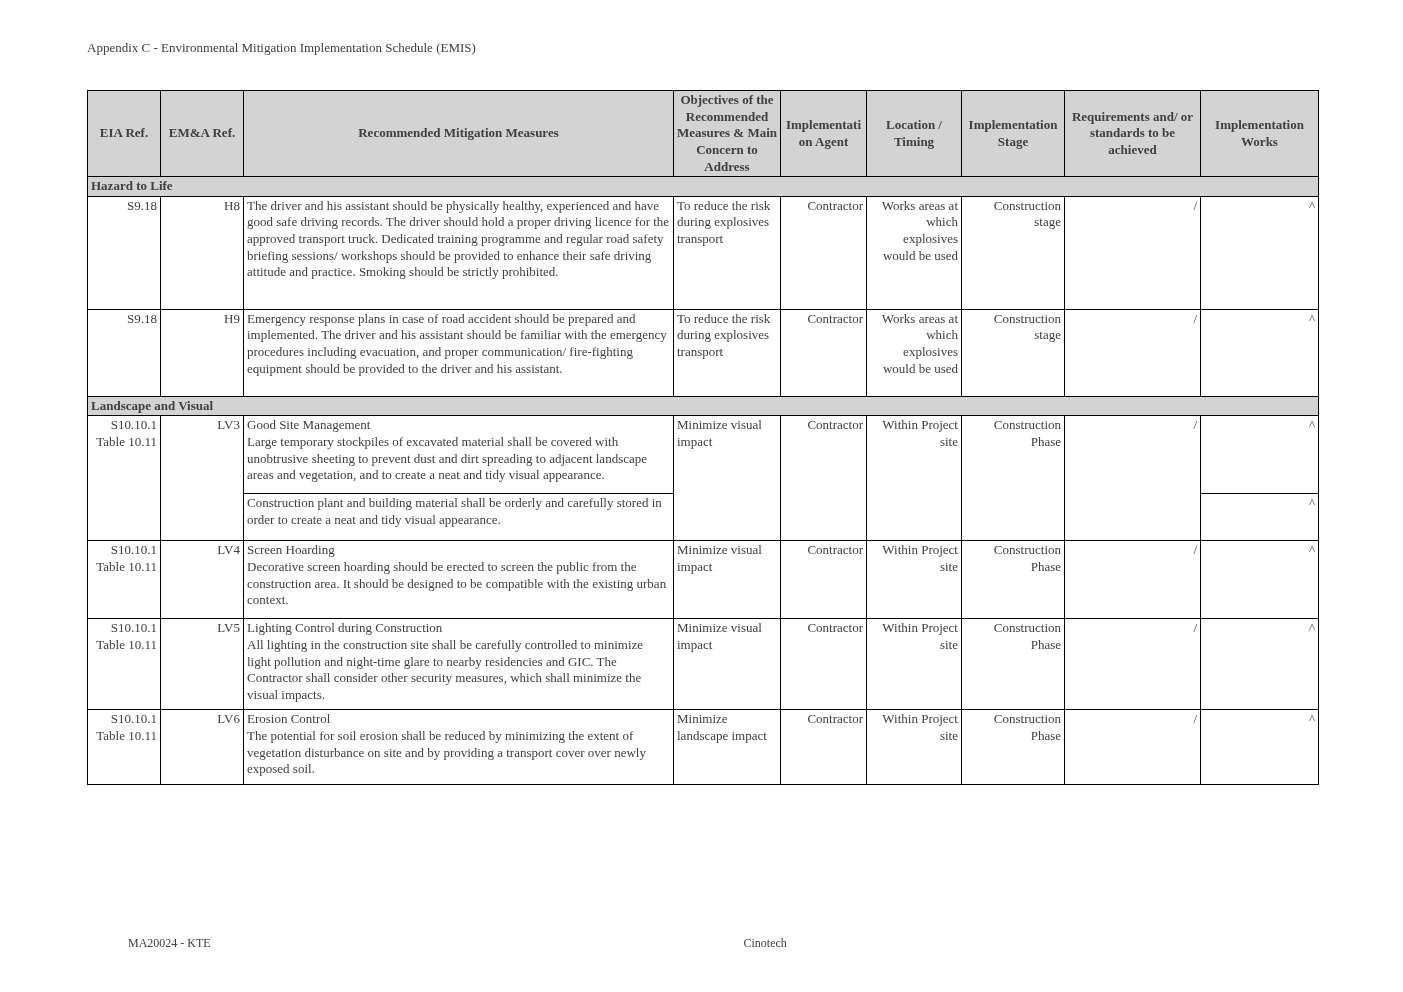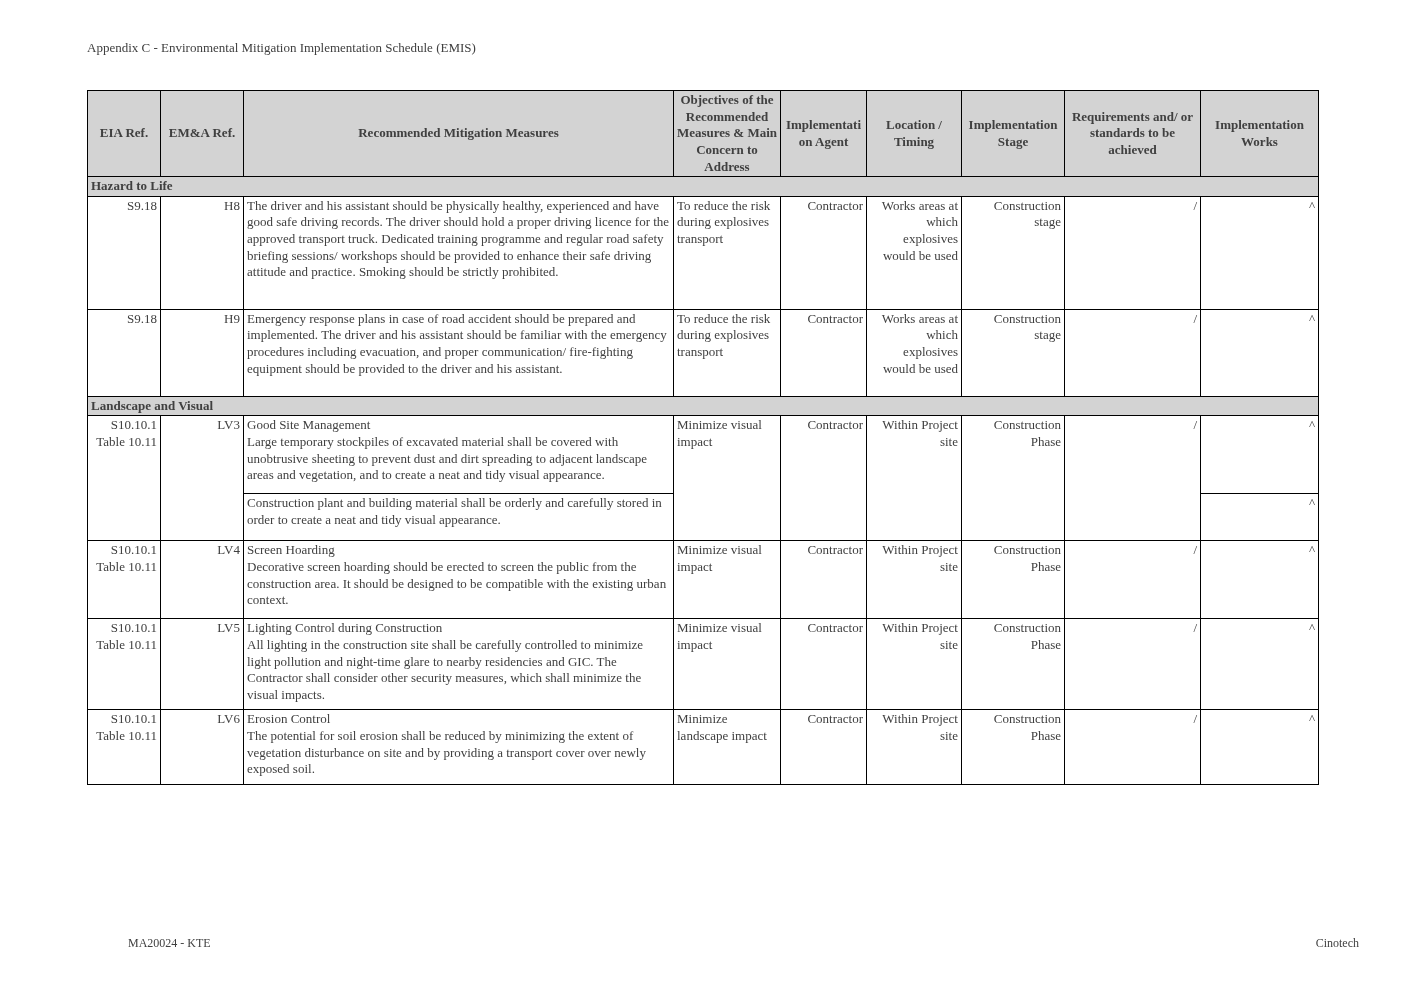--- a/index.html
+++ b/index.html
@@ -63,21 +63,21 @@
     position: absolute;
     left: 87px;
     top: 936px;
     width: 1231px;
     display: flex;
     font-size: 12px;
     margin-left: 41px;
   }
   .doc-footer .f-left  { flex: 1; text-align: left; }
   .doc-footer .f-center{ flex: 1; text-align: center; }
-  .doc-footer .f-right { flex: 1; text-align: right; }
+  .doc-footer .f-right { flex: 1; text-align: left; }
 </style>
 </head>
 <body>
 
 <div class="page">
 
   <div class="doc-header">Appendix C - Environmental Mitigation Implementation Schedule (EMIS)</div>
 
   <table class="emis">
     <colgroup>

